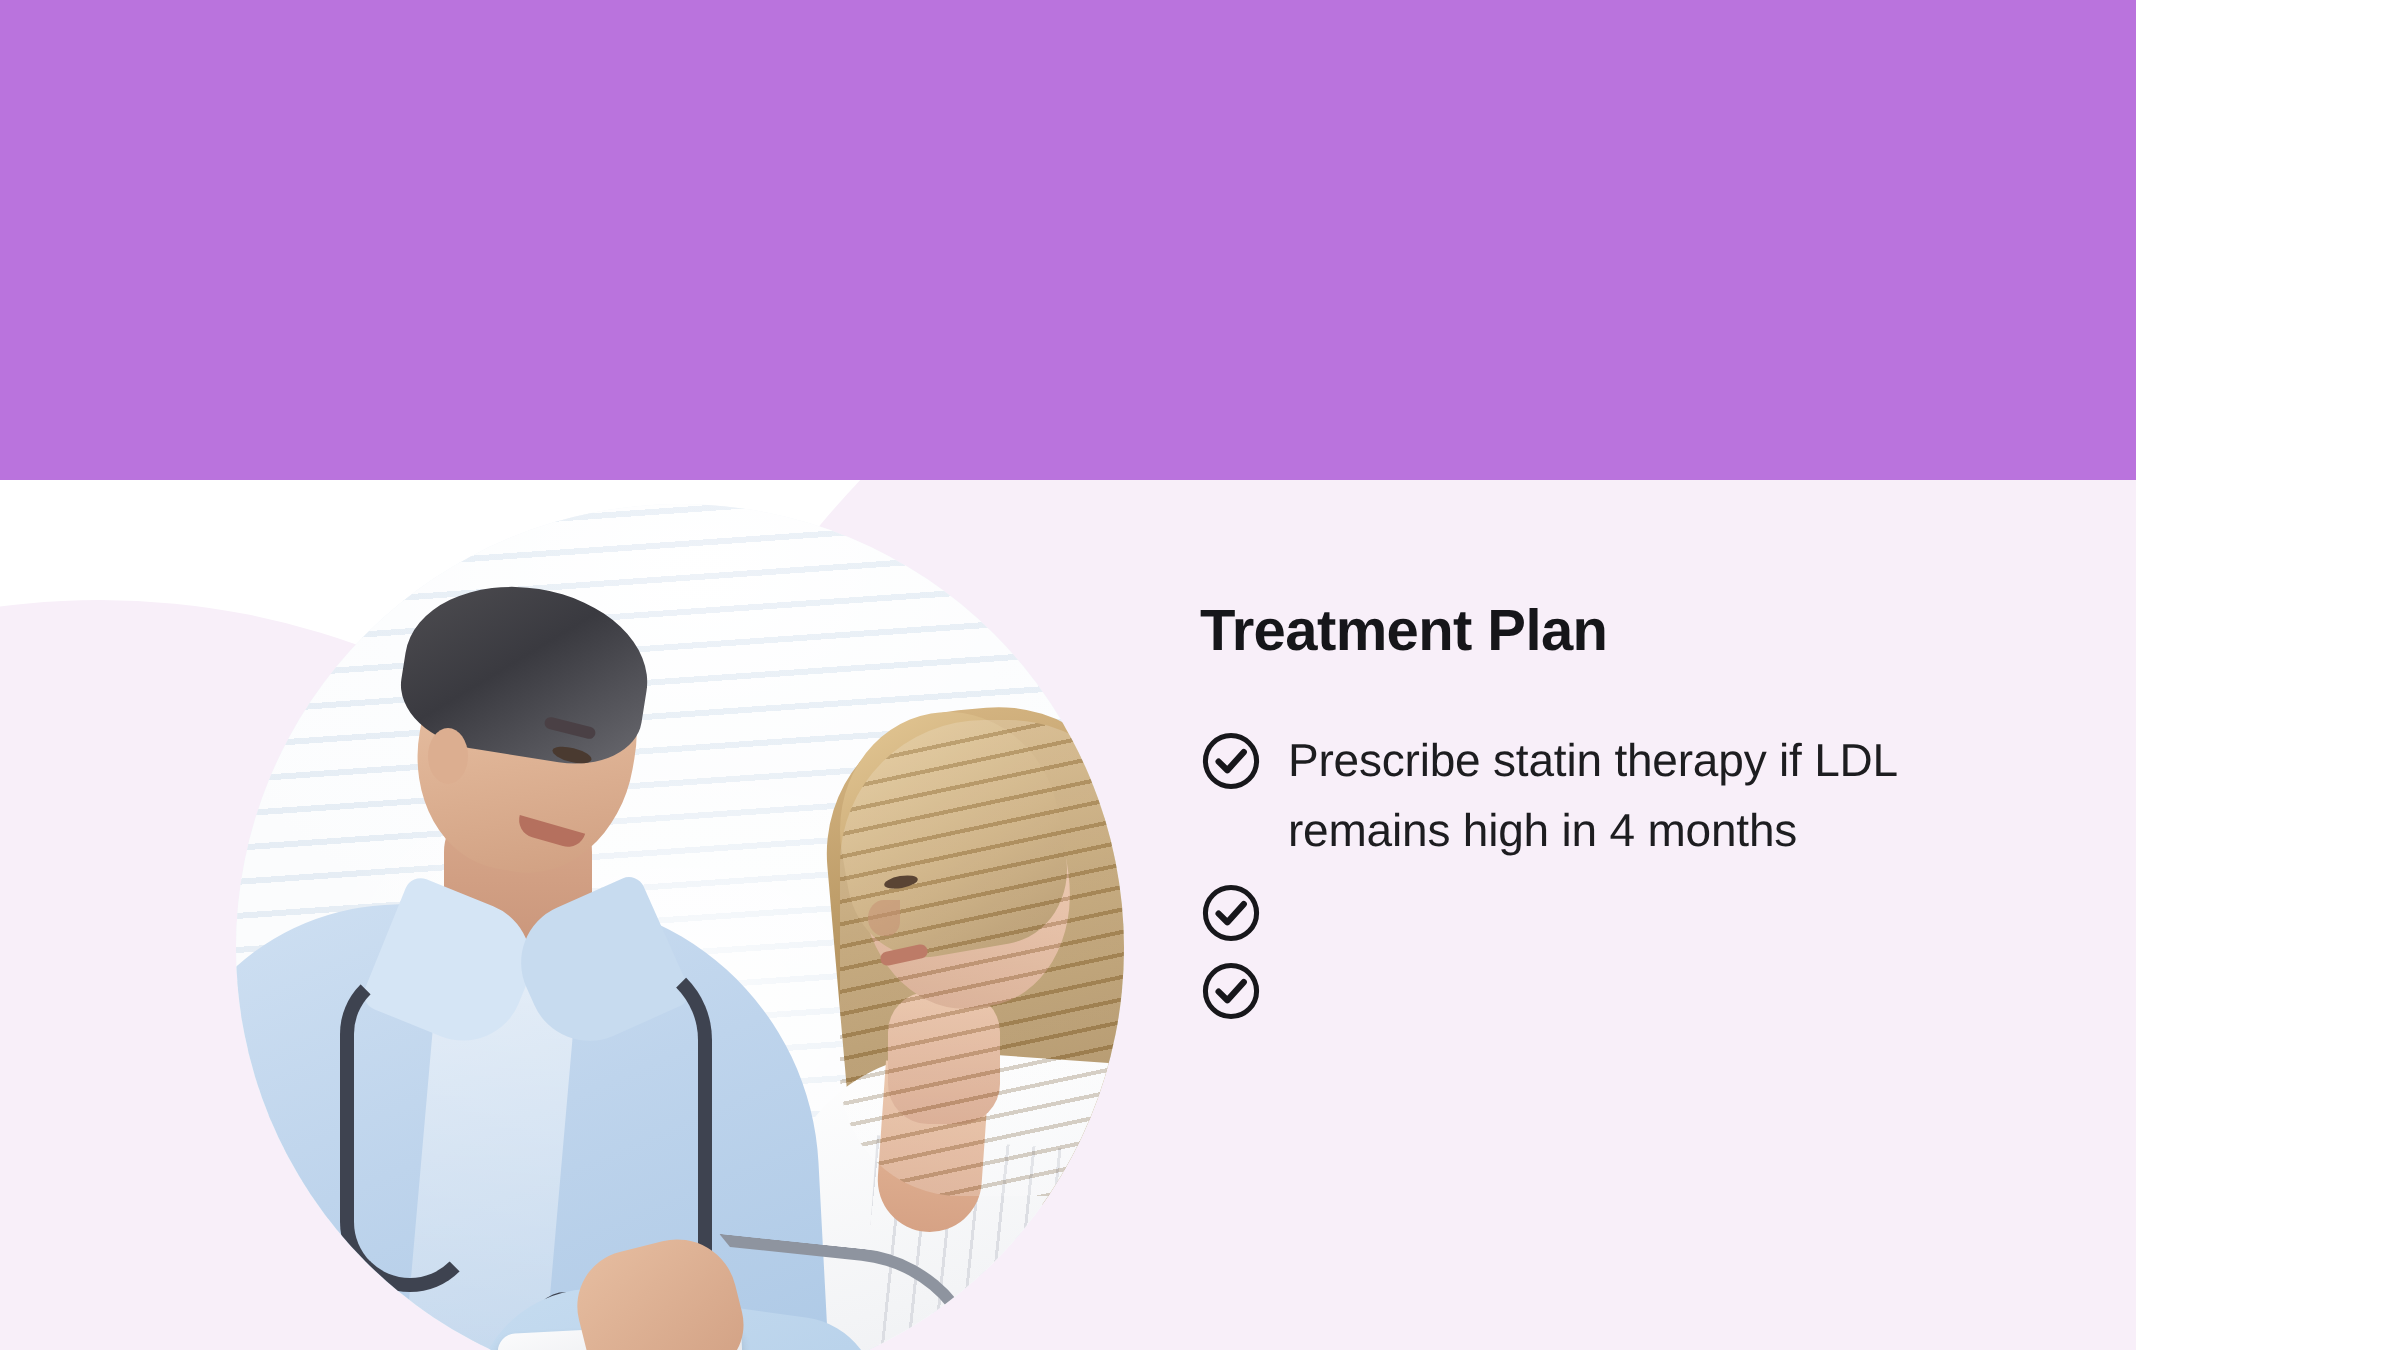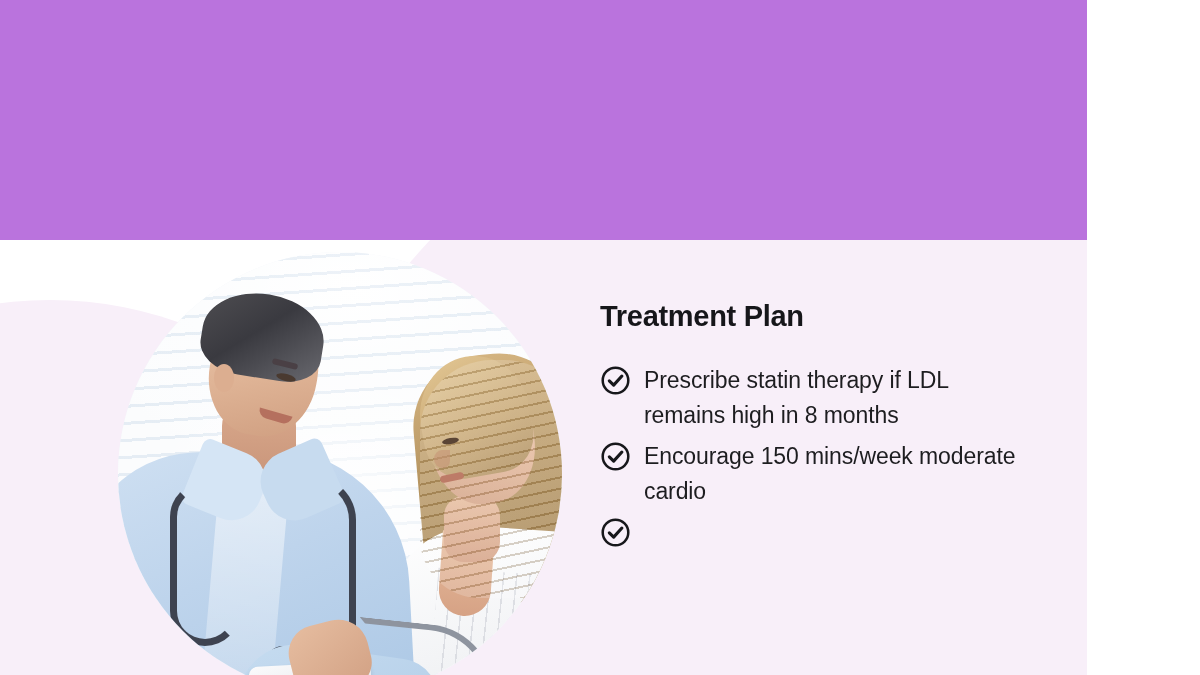--- a/index.html
+++ b/index.html
@@ -9,21 +9,20 @@
   }
   body {
     font-family: "Liberation Sans", sans-serif;
   }
   .slide {
     position: relative;
     width: 1068px;
     height: 675px;
     overflow: hidden;
     background: #ffffff;
-    padding-left: 19px;
   }
 
   
   .header-band {
     position: absolute;
     left: 0;
     top: 0;
     width: 1200px;
     height: 240px;
     background: #ba73dd;
@@ -544,38 +543,37 @@
     <h2 class="section-title">Treatment Plan</h2>
     <ul class="plan-list">
 
       <li class="plan-item">
         <span class="check-icon">
           <svg viewBox="0 0 32 32" aria-hidden="true">
             <circle cx="16" cy="16" r="13.2" fill="none" stroke="#17171b" stroke-width="2.6"></circle>
             <path d="M9.6 16.3 L14.1 20.8 L22.6 11.4" fill="none" stroke="#17171b" stroke-width="3.2" stroke-linecap="round" stroke-linejoin="round"></path>
           </svg>
         </span>
-        <span class="plan-text">Prescribe statin therapy if LDL remains high in 8 months</span>
-      </li>
-
-      <li class="plan-item">
-        <span class="check-icon">
-          <svg viewBox="0 0 32 32" aria-hidden="true">
-            <circle cx="16" cy="16" r="13.2" fill="none" stroke="#17171b" stroke-width="2.6"></circle>
-            <path d="M9.6 16.3 L14.1 20.8 L22.6 11.4" fill="none" stroke="#17171b" stroke-width="3.2" stroke-linecap="round" stroke-linejoin="round"></path>
-          </svg>
-        </span>
-        <span class="plan-text">Encourage 150 mins/week moderate cardio</span>
+        <span class="plan-text">Prescribe statin therapy if LDL remains high in 4 months</span>
       </li>
 
       <li class="plan-item">
         <span class="check-icon">
           <svg viewBox="0 0 32 32" aria-hidden="true">
             <circle cx="16" cy="16" r="13.2" fill="none" stroke="#17171b" stroke-width="2.6"></circle>
             <path d="M9.6 16.3 L14.1 20.8 L22.6 11.4" fill="none" stroke="#17171b" stroke-width="3.2" stroke-linecap="round" stroke-linejoin="round"></path>
           </svg>
         </span>
       </li>
 
+      <li class="plan-item">
+        <span class="check-icon">
+          <svg viewBox="0 0 32 32" aria-hidden="true">
+            <circle cx="16" cy="16" r="13.2" fill="none" stroke="#17171b" stroke-width="2.6"></circle>
+            <path d="M9.6 16.3 L14.1 20.8 L22.6 11.4" fill="none" stroke="#17171b" stroke-width="3.2" stroke-linecap="round" stroke-linejoin="round"></path>
+          </svg>
+        </span>
+      </li>
+
     </ul>
   </div>
 
 </div>
 
 </body></html>

